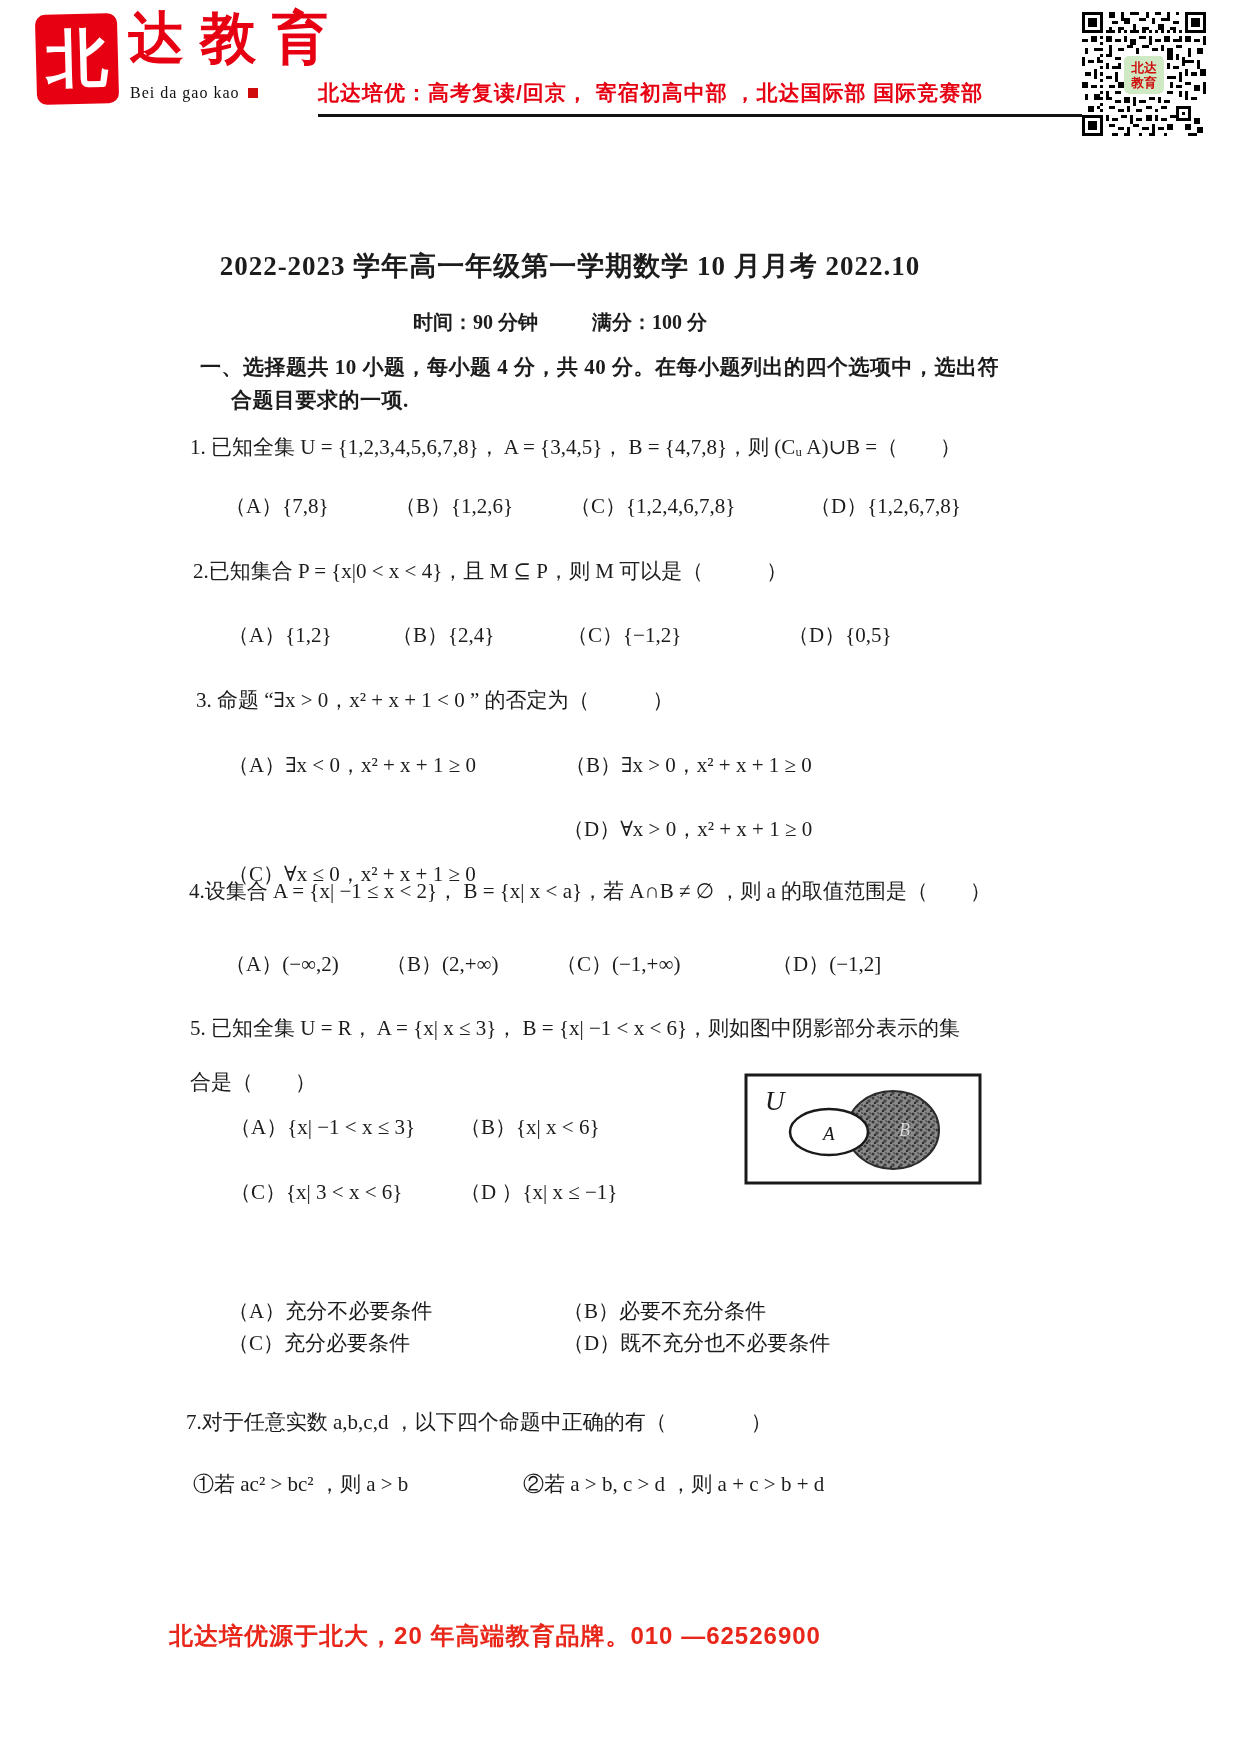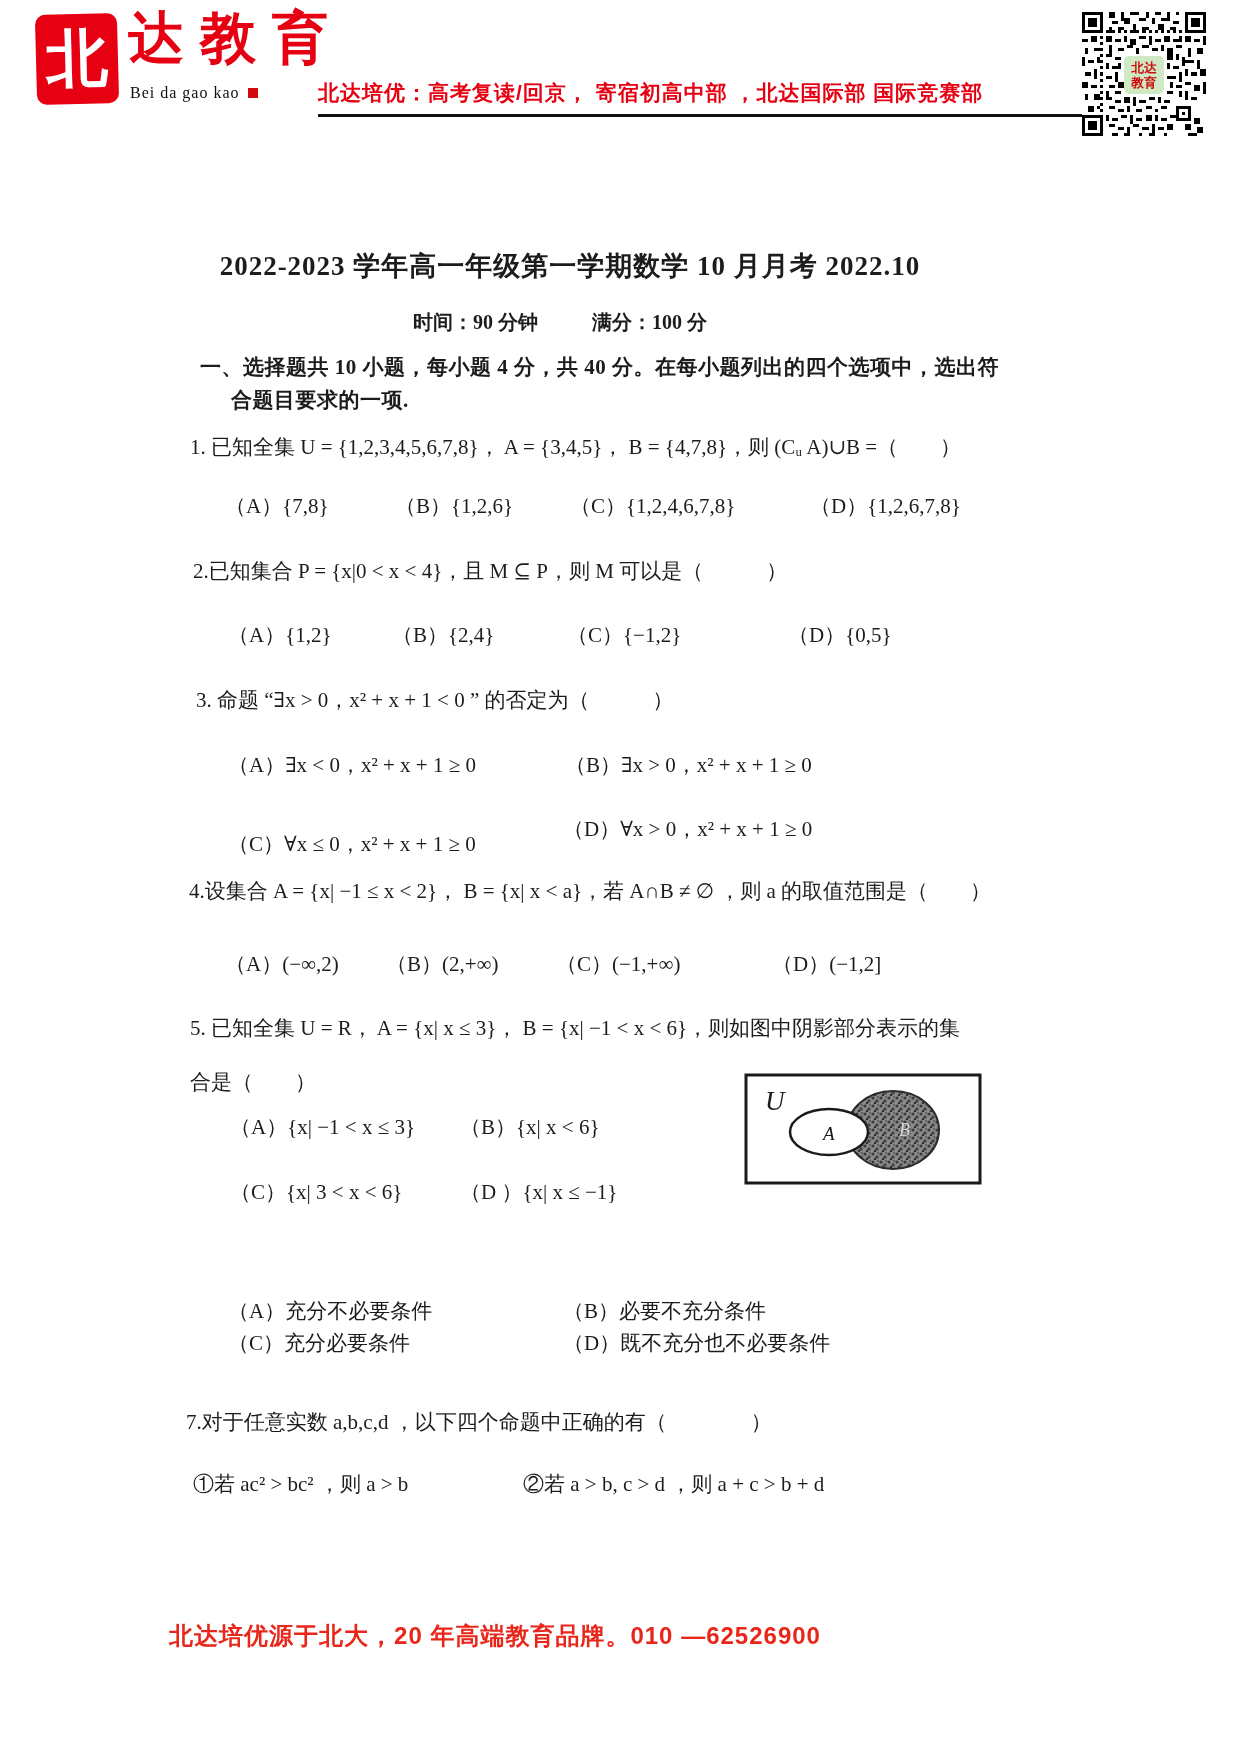--- a/index.html
+++ b/index.html
@@ -30,21 +30,21 @@
   .section-2{left:231px;top:386px;}
 
   
   .qt{font-size:21px;}
   .q1-stem{left:190px;top:433px;}
   .q1-a{left:225px;top:492px;} .q1-b{left:395px;top:492px;} .q1-c{left:570px;top:492px;} .q1-d{left:786px;top:492px;margin-left:24px;}
   .q2-stem{left:193px;top:557px;}
   .q2-a{left:228px;top:621px;} .q2-b{left:392px;top:621px;} .q2-c{left:567px;top:621px;} .q2-d{left:788px;top:621px;}
   .q3-stem{left:196px;top:686px;}
   .q3-a{left:228px;top:751px;} .q3-b{left:565px;top:751px;}
-  .q3-c{left:228px;top:830px;} .q3-d{left:563px;top:815px;}
+  .q3-c{left:228px;top:860px;} .q3-d{left:563px;top:815px;}
   .q4-stem{left:189px;top:877px;}
   .q4-a{left:225px;top:950px;} .q4-b{left:386px;top:950px;} .q4-c{left:556px;top:950px;} .q4-d{left:753px;top:950px;margin-left:19px;}
   .q5-line1{left:190px;top:1014px;}
   .q5-line2{left:190px;top:1068px;}
   .q5-a{left:230px;top:1113px;} .q5-b{left:460px;top:1113px;}
   .q5-c{left:230px;top:1178px;} .q5-d{left:460px;top:1178px;}
   .venn{left:743px;top:1072px;width:240px;height:114px;}
   .q6-stem{left:190px;top:1243px;}
   .q6-a{left:228px;top:1297px;} .q6-b{left:563px;top:1297px;}
   .q6-c{left:228px;top:1329px;} .q6-d{left:563px;top:1329px;}

